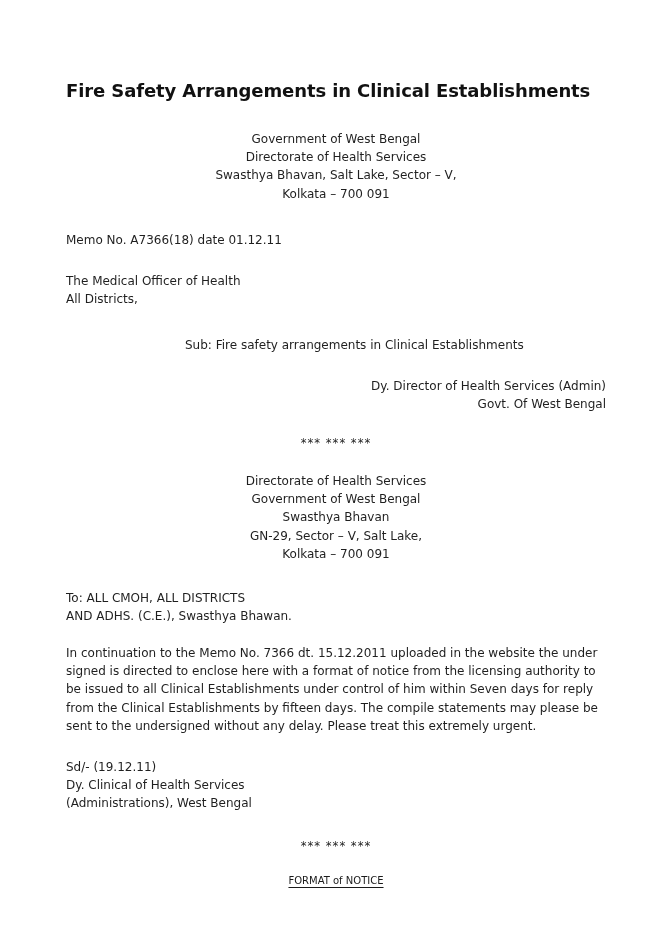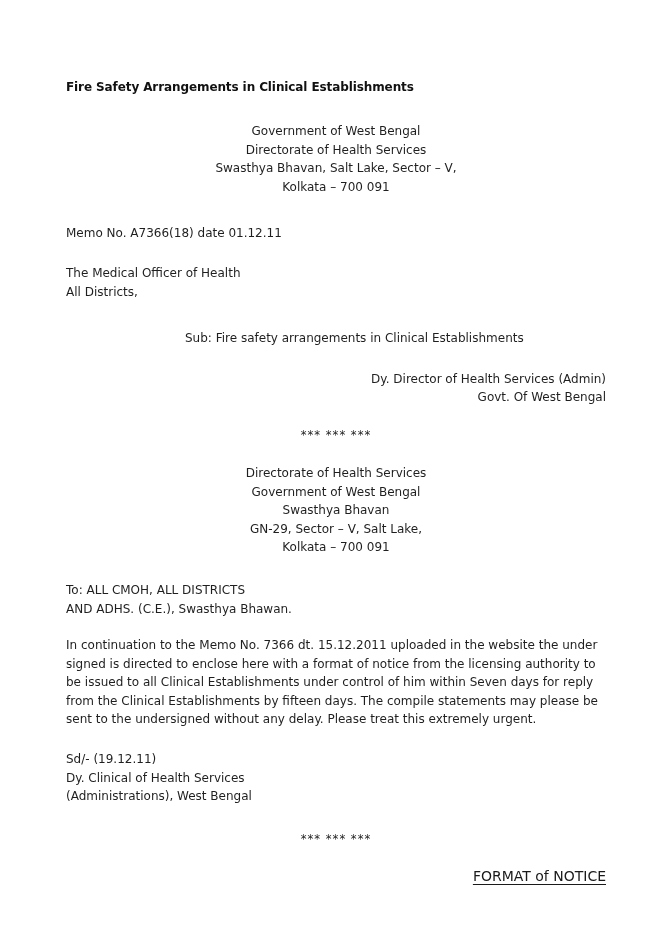--- a/index.html
+++ b/index.html
@@ -17,21 +17,21 @@
   .page {
     position: relative;
     width: 672px;
     height: 950px;
     background: #ffffff;
     box-sizing: border-box;
     padding: 0 66px;
     overflow: hidden;
   }
   .doc-title {
-    font-size: 12px;
+    font-size: 18px;
     font-weight: bold;
     color: #111111;
     letter-spacing: -0.1px;
     margin: 0;
     padding-top: 80px;
     line-height: 1.2;
   }
   .block {
     font-size: 12px;
     line-height: 18.4px;
@@ -65,22 +65,22 @@
     letter-spacing: 1px;
     color: #1f1f1f;
   }
   .addr-block-2 { margin-top: 22px; }
   .to-block { margin-top: 25px; }
   .para-2 { margin-top: 18px; }
   .sign-block-2 { margin-top: 22px; }
   .stars-2 { margin-top: 26px; }
   .format-heading {
     margin-top: 22px;
-    text-align: right;
-    font-size: 14px;
+    text-align: center;
+    font-size: 10px;
   }
   .format-heading span {
     text-decoration: underline;
     text-underline-offset: 2.5px;
   }
 </style>
 </head>
 <body>
 
 <div class="page">

